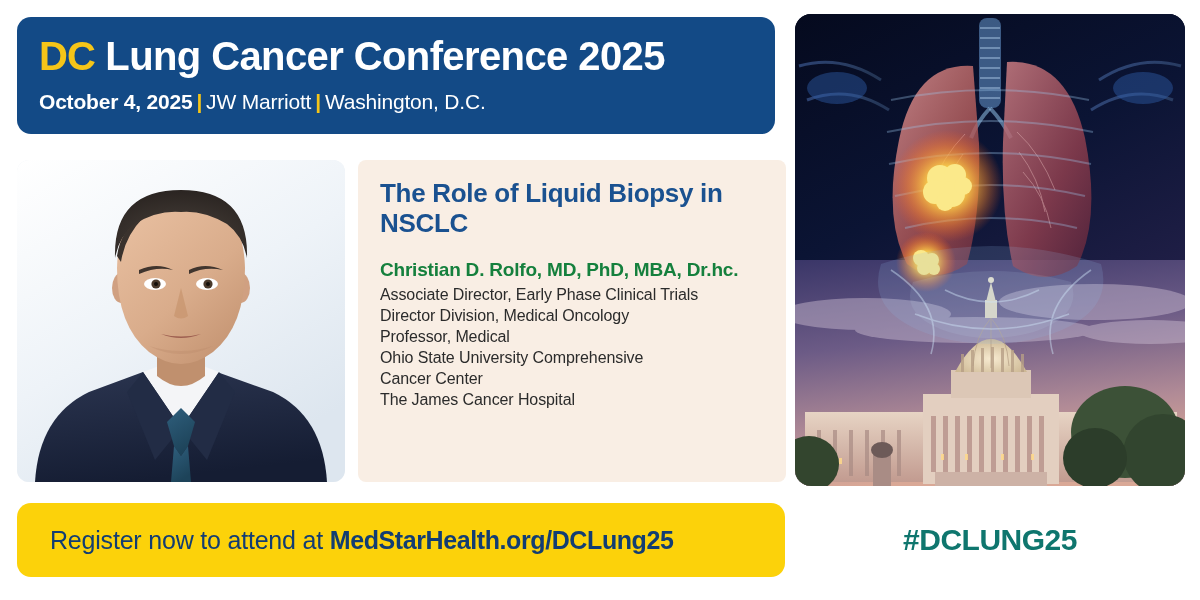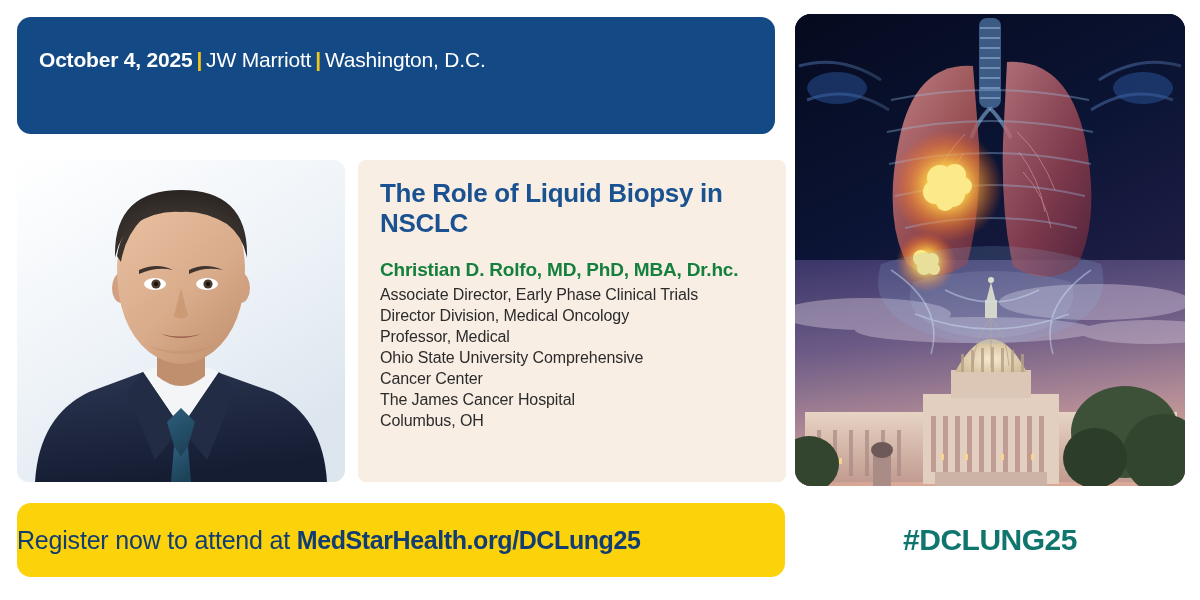--- a/index.html
+++ b/index.html
@@ -126,20 +126,21 @@
   .register-bar {
     position: absolute;
     left: 17px;
     top: 503px;
     width: 768px;
     height: 74px;
     background: #fcd20a;
     border-radius: 14px;
     display: flex;
     align-items: center;
+    padding-left: 33px;
     box-sizing: border-box;
   }
   .register-text {
     font-size: 25px;
     color: #123d73;
     white-space: nowrap;
     letter-spacing: -0.2px;
   }
   .register-text .reg-url {
     font-weight: bold;
@@ -159,20 +160,23 @@
     font-size: 30px;
     font-weight: bold;
     color: #0f766e;
     letter-spacing: -0.5px;
   }
 </style>
 </head>
 <body>
 
 <div class="header-bar">
+  <div class="conf-title">
+    <span class="dc">DC</span><span> Lung Cancer Conference 2025</span>
+  </div>
   <div class="conf-sub">
     <span class="sub-date">October 4, 2025</span><span class="pipe">|</span><span class="sub-light">JW Marriott</span><span class="pipe">|</span><span class="sub-light">Washington, D.C.</span>
   </div>
 </div>
 
 <div class="headshot">
   <svg viewBox="0 0 328 322" preserveAspectRatio="xMidYMid slice">
     <defs>
       <linearGradient id="bgGrad" x1="0" y1="0" x2="0.6" y2="1">
         <stop offset="0%" stop-color="#ffffff"></stop>
@@ -241,21 +245,20 @@
 <div class="speaker-panel">
   <div class="talk-title">The Role of Liquid Biopsy in NSCLC</div>
   <div class="speaker-name">Christian D. Rolfo, MD, PhD, MBA, Dr.hc.</div>
   <div class="speaker-affil">
     <div>Associate Director, Early Phase Clinical Trials</div>
     <div>Director Division, Medical Oncology</div>
     <div>Professor, Medical</div>
     <div>Ohio State University Comprehensive</div>
     <div>Cancer Center</div>
     <div>The James Cancer Hospital</div>
-    <div>Columbus, OH</div>
   </div>
 </div>
 
 <div class="hero-image">
   <svg viewBox="0 0 390 472" preserveAspectRatio="xMidYMid slice">
     <defs>
       <linearGradient id="xrayBg" x1="0" y1="0" x2="0.4" y2="1">
         <stop offset="0%" stop-color="#050a1e"></stop>
         <stop offset="45%" stop-color="#0b1434"></stop>
         <stop offset="100%" stop-color="#2b2450"></stop>

